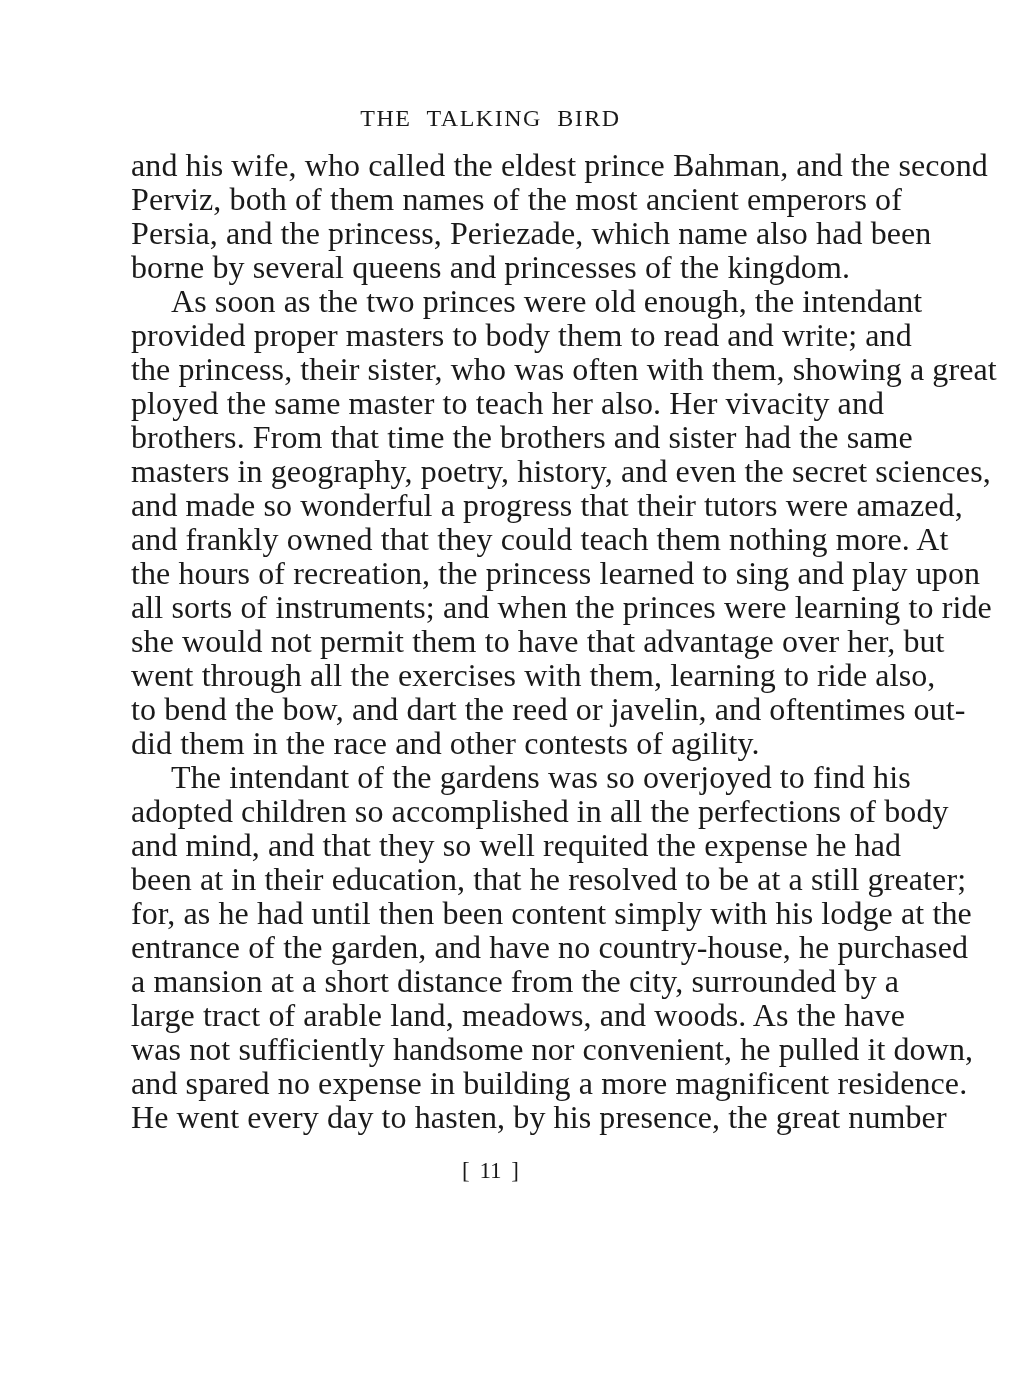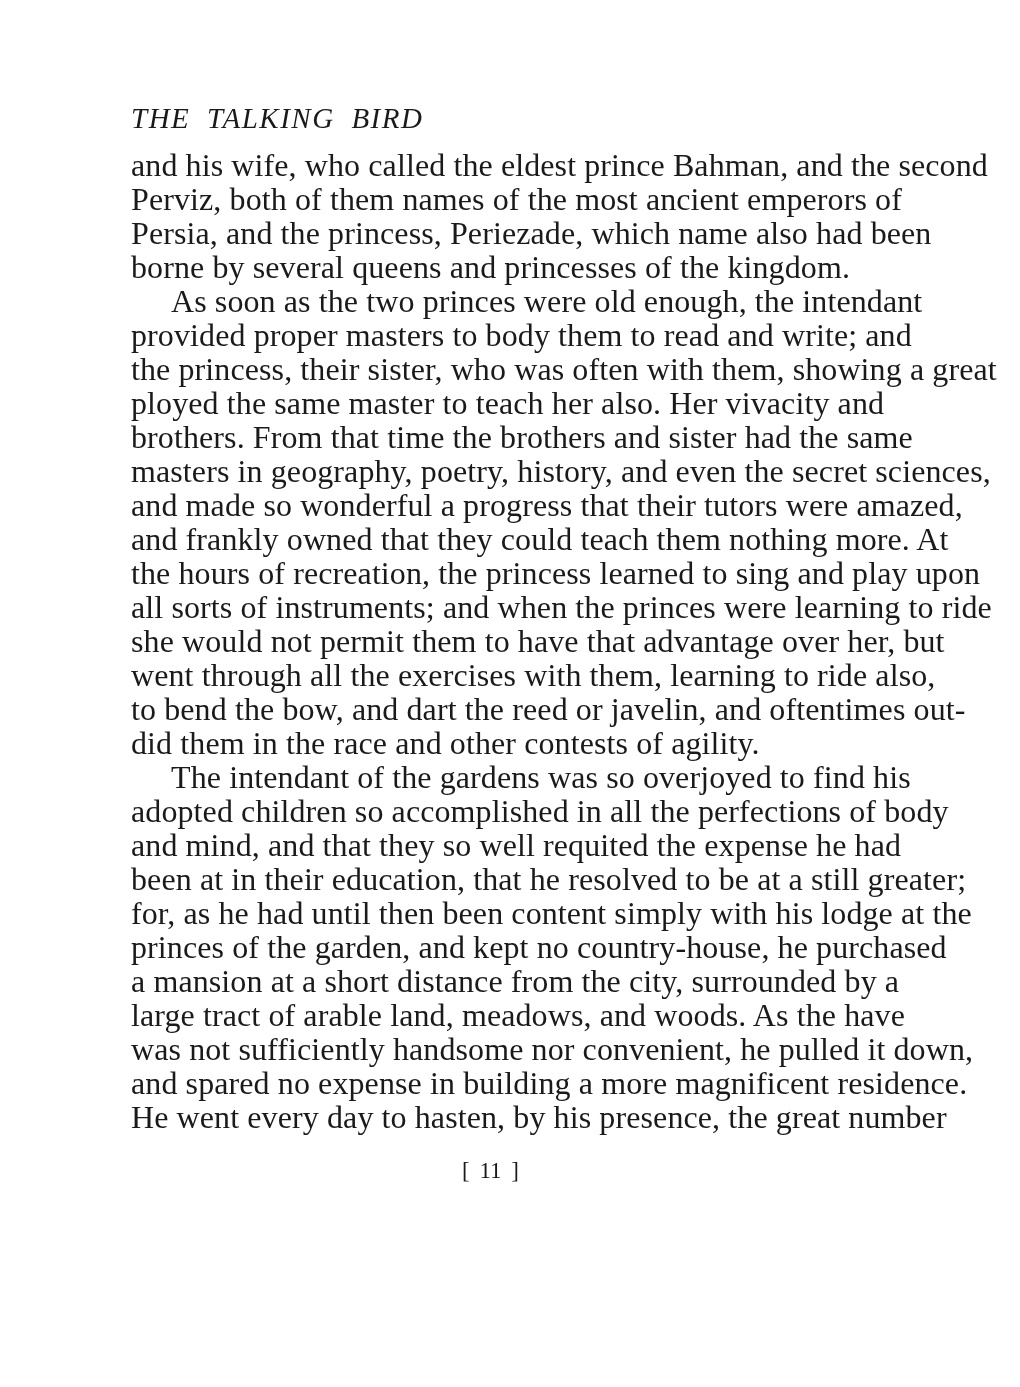--- a/index.html
+++ b/index.html
@@ -15,28 +15,27 @@
     font-family: "Liberation Serif", "DejaVu Serif", serif;
     color: #1a1a1a;
   }
   .page {
     position: absolute;
     left: 131px;
     top: 100px;
     width: 719px;
   }
   .running-head {
-    text-align: left;
-    font-size: 29px;
+    text-align: center;
+    font-size: 24px;
     letter-spacing: 1.5px;
     word-spacing: 8px;
     height: 36px;
     line-height: 36px;
     margin-bottom: 12px;
-    font-style: italic;
   }
   .line {
     display: block;
     font-size: 32px;
     height: 34px;
     line-height: 34px;
     white-space: nowrap;
     text-align: justify;
     text-align-last: justify;
     letter-spacing: 0.1px;
@@ -94,21 +93,21 @@
     <span class="line">to bend the bow, and dart the reed or javelin, and oftentimes out-</span>
     <span class="line last">did them in the race and other contests of agility.</span>
   </div>
 
   <div>
     <span class="line indent">The intendant of the gardens was so overjoyed to find his</span>
     <span class="line">adopted children so accomplished in all the perfections of body</span>
     <span class="line">and mind, and that they so well requited the expense he had</span>
     <span class="line">been at in their education, that he resolved to be at a still greater;</span>
     <span class="line">for, as he had until then been content simply with his lodge at the</span>
-    <span class="line">princes of the garden, and kept no country-house, he purchased</span>
+    <span class="line">entrance of the garden, and have no country-house, he purchased</span>
     <span class="line">a mansion at a short distance from the city, surrounded by a</span>
     <span class="line">large tract of arable land, meadows, and woods. As the have</span>
     <span class="line">was not sufficiently handsome nor convenient, he pulled it down,</span>
     <span class="line">and spared no expense in building a more magnificent residence.</span>
     <span class="line">He went every day to hasten, by his presence, the great number</span>
   </div>
 
   <div class="folio">[ 11 ]</div>
 </div>
 

